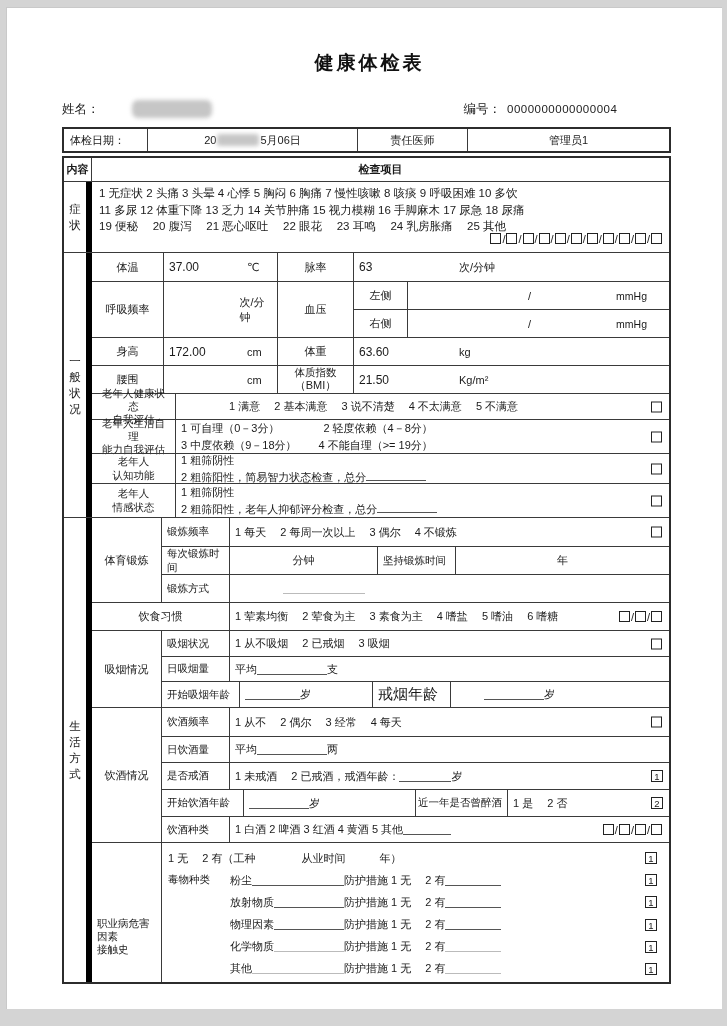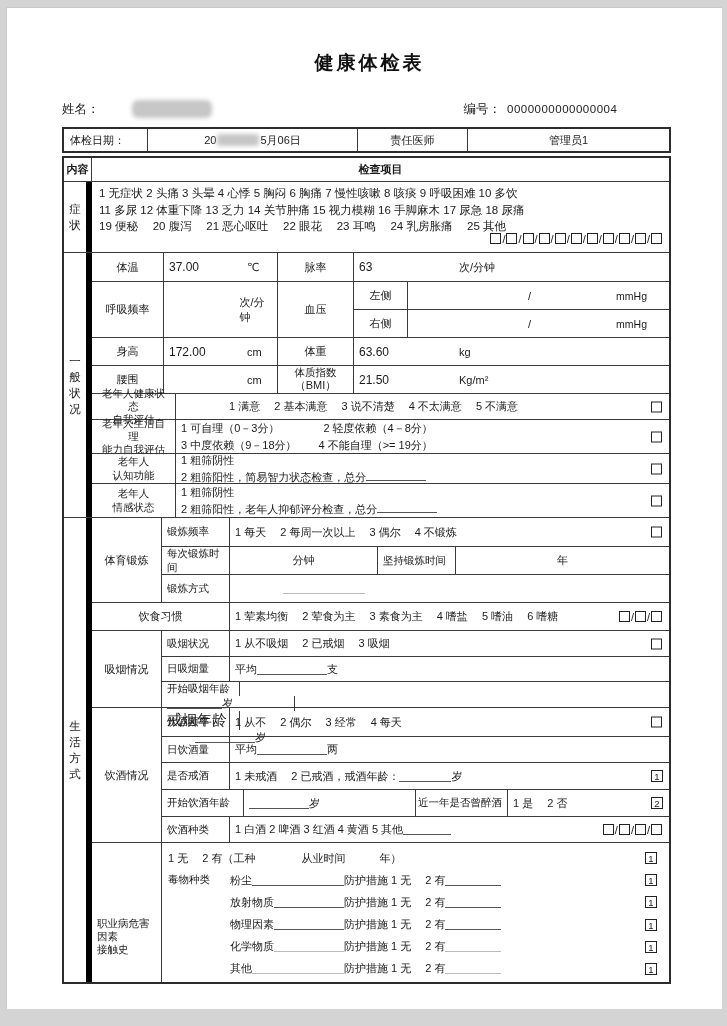--- a/index.html
+++ b/index.html
@@ -307,21 +307,21 @@
               </div>
             </div>
             <div class="row" style="height:25px;">
               <div class="c" style="width:68px; font-size:10.5px;">日吸烟量</div>
               <div class="c last" style="flex:1;">
                 <span>平均</span>
                     <span class="uline" style="width:70px;"></span>
                     <span>支</span>
               </div>
             </div>
-            <div class="row" style="height:26px;flex-direction:column;">
+            <div class="row" style="height:26px;">
               <div class="c" style="width:78px; font-size:10.5px;">开始吸烟年龄</div>
               <div class="c" style="width:133px;">
                 <span class="uline" style="width:55px;"></span>
                     <span>岁</span>
               </div>
               <div class="c" style="width:78px; font-size:15px;">戒烟年龄</div>
               <div class="c last" style="flex:1;">
                 <span class="uline" style="width:60px; margin-left:28px;"></span>
                     <span>岁</span>
               </div>

